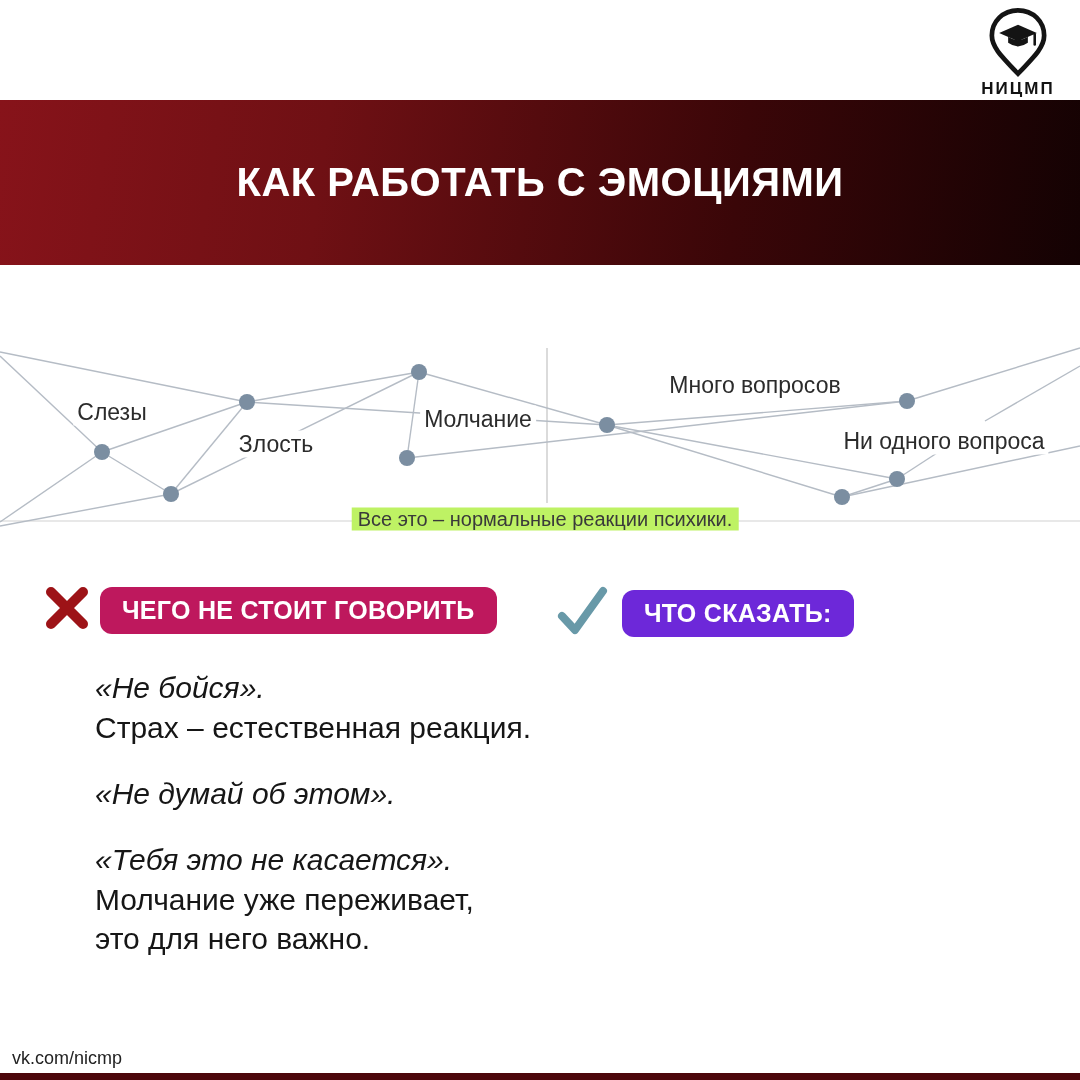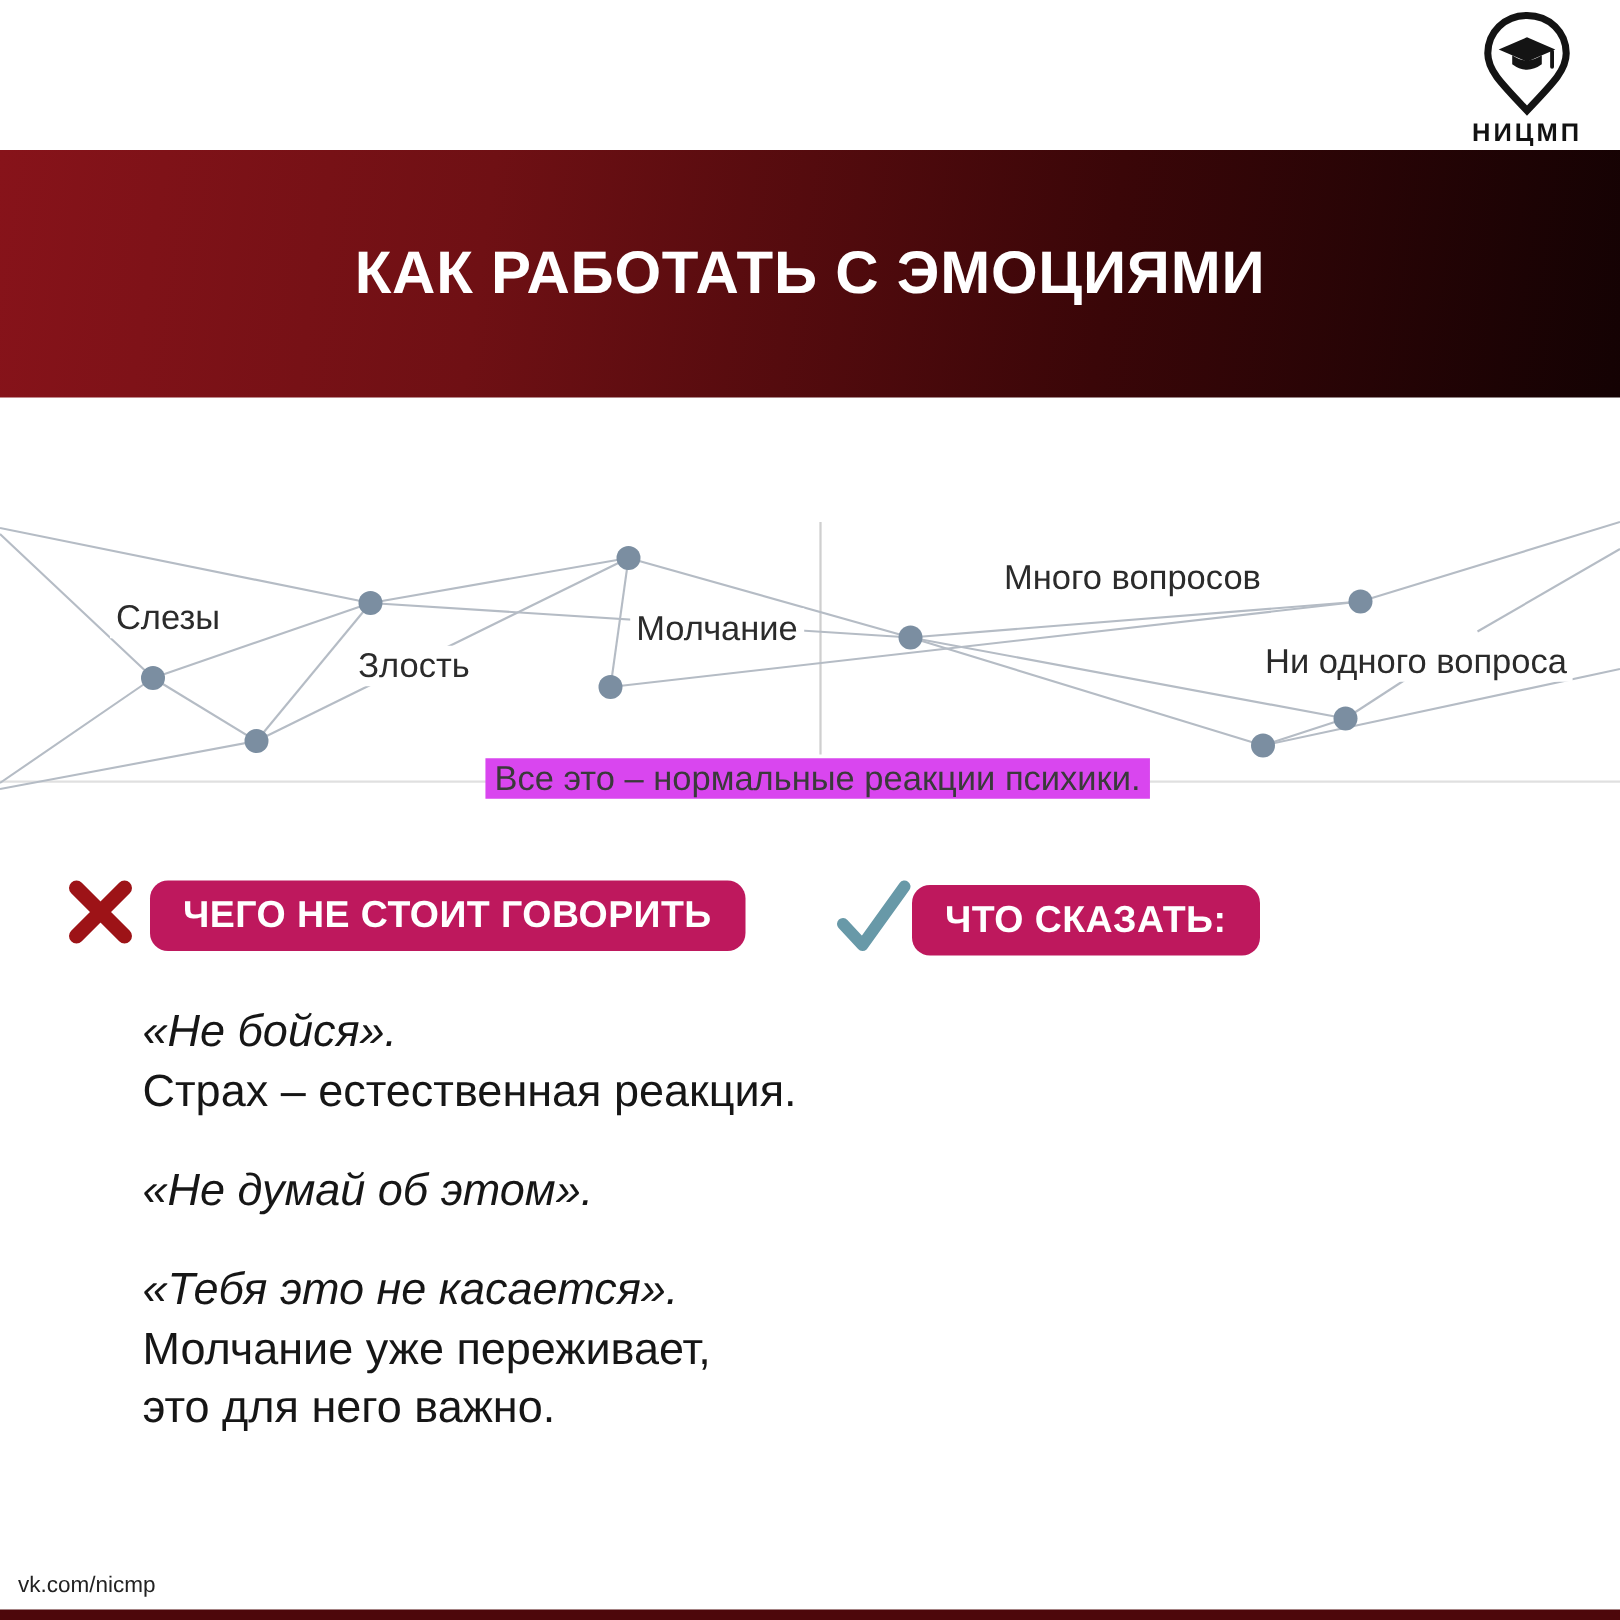--- a/index.html
+++ b/index.html
@@ -22,40 +22,40 @@
   }
   
   .diagram{position:absolute;left:0;top:330px;width:1080px;height:215px;}
   .diagram svg{position:absolute;left:0;top:0;}
   .net-label{
     position:absolute;transform:translate(-50%,-50%);
     background:#ffffff;padding:0 4px;font-size:23px;color:#2b2b2b;white-space:nowrap;
   }
   .net-caption{
     position:absolute;left:545px;top:189px;transform:translate(-50%,-50%);
-    background:#d946ef;padding:0 6px;font-size:23px;color:#3a3a3a;white-space:nowrap;
+    background:#bef264;padding:0 6px;font-size:20px;color:#3a3a3a;white-space:nowrap;
   }
   
   .col-head{position:absolute;display:flex;align-items:center;}
   .col-head.left{left:44px;top:585px;}
   .col-head.right{left:556px;top:585px;}
   .badge{
     display:inline-block;color:#ffffff;font-weight:bold;font-size:25px;
     padding:9px 22px;border-radius:12px;white-space:nowrap;letter-spacing:.3px;
   }
   .badge.red{background:#be185d;margin-left:10px;}
-  .badge.teal{background:#be185d;}
+  .badge.teal{background:#6d28d9;margin-left:14px;}
   .col-items{position:absolute;width:470px;font-size:30px;line-height:1.33;}
   .col-items.left{left:95px;top:668px;}
   .col-items.right{left:620px;top:668px;width:460px;}
   .item{margin-bottom:26px;}
   .quote{font-style:italic;white-space:pre-line;}
   .plain{white-space:pre-line;}
   
-  .vk{position:absolute;left:12px;top:1048px;font-size:15px;color:#222222;}
+  .vk{position:absolute;left:12px;top:1048px;font-size:18px;color:#222222;}
   .bottom-bar{position:absolute;left:0;bottom:0;width:1080px;height:7px;background:#4d070b;}
 </style>
 </head>
 <body>
 
 <div class="canvas">
 
   <div class="logo">
     <span>
       <svg width="72" height="72" viewBox="0 0 80 84">

